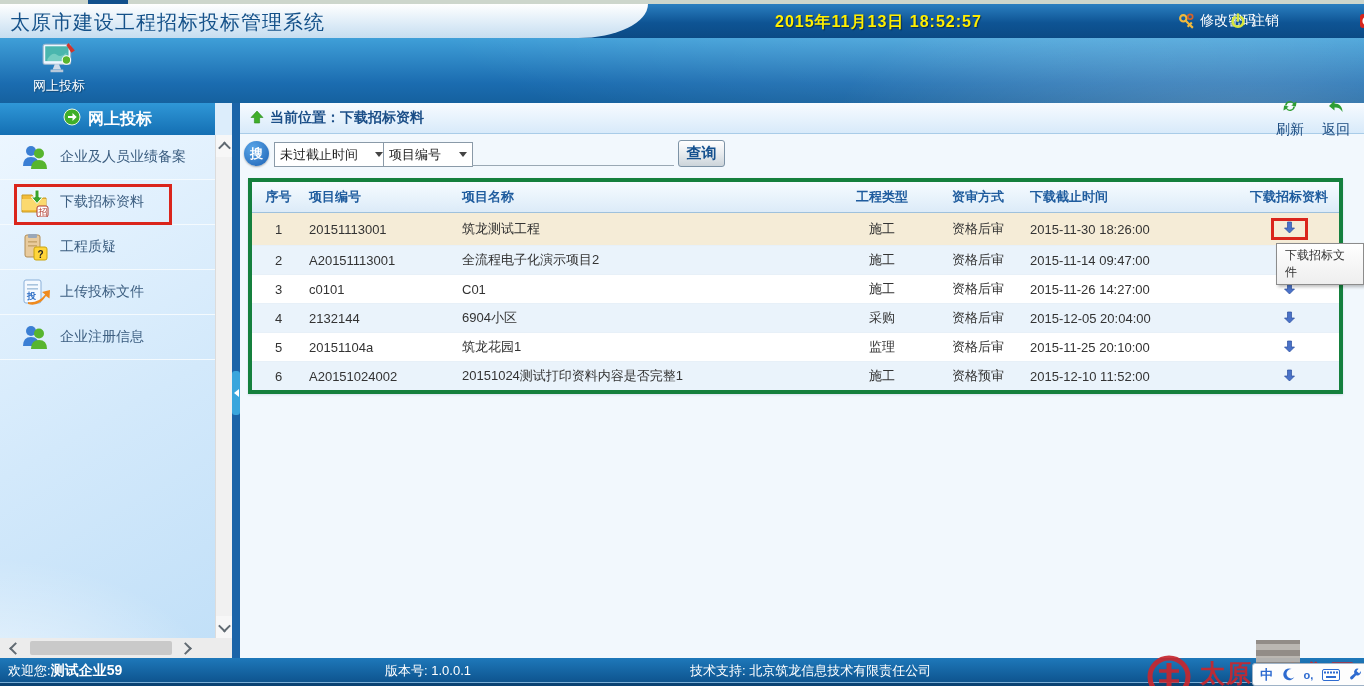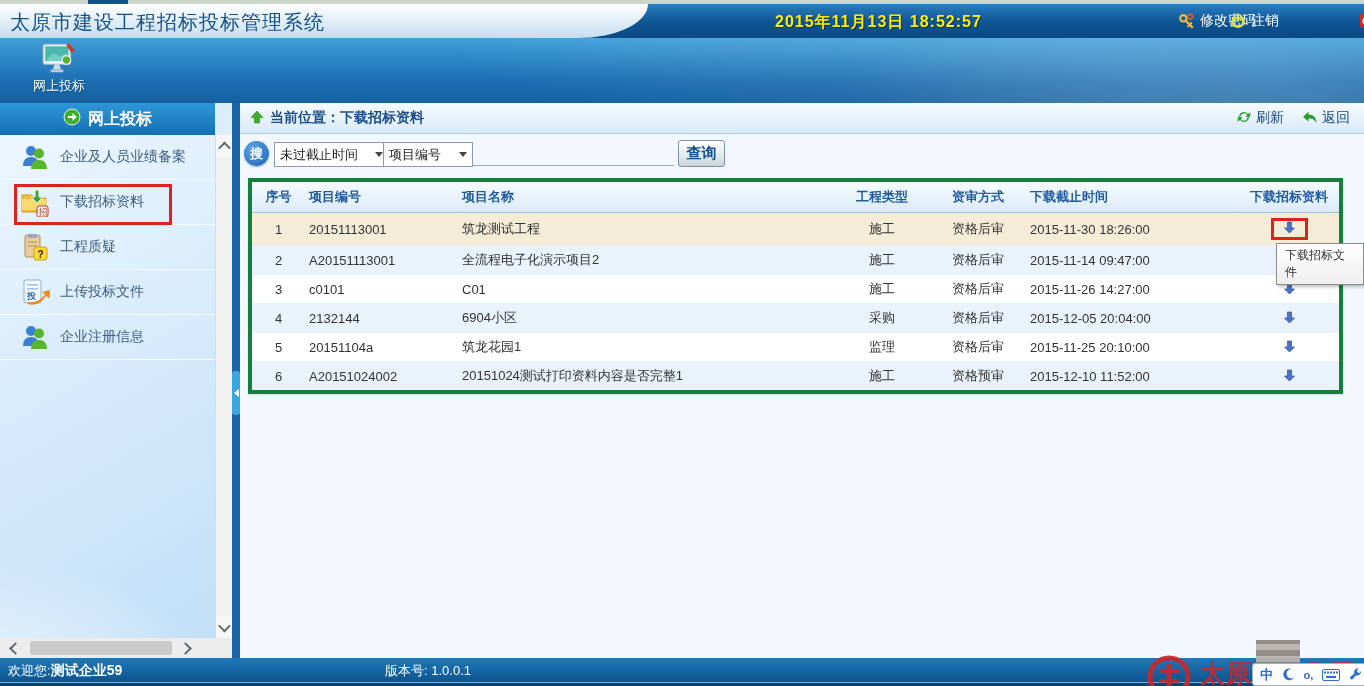--- a/index.html
+++ b/index.html
@@ -60,21 +60,21 @@
   #splitter .handle{position:absolute;left:0;top:268px;width:8px;height:44px;background:#39a6dd;border-radius:3px;
                     display:flex;align-items:center;justify-content:center;cursor:pointer;}
   #splitter .handle .tri{width:0;height:0;border-top:4px solid transparent;border-bottom:4px solid transparent;border-right:5px solid #fff;}
   
   #main{position:absolute;left:240px;top:103px;width:1124px;height:555px;background:#f2f8fd;}
   .crumbbar{position:absolute;left:0;top:0;width:1124px;height:30px;
             background:linear-gradient(#f7fbff,#d8eafa);border-bottom:1px solid #a9cce8;
             display:flex;align-items:center;color:#1c4f88;font-size:14px;}
   .crumbbar .crumb{display:flex;align-items:center;gap:6px;margin-left:10px;font-weight:bold;}
   .crumb-actions{position:absolute;right:14px;top:0;height:30px;display:flex;align-items:center;gap:18px;}
-  .crumb-actions .act{display:flex;align-items:center;gap:4px;color:#17487e;font-size:14px;cursor:pointer;}
+  .crumb-actions .act{display:flex;align-items:center;gap:4px;color:#17487e;font-size:14px;cursor:pointer;flex-direction:column;}
   
   .searchrow{position:absolute;left:0;top:36px;width:1124px;height:32px;}
   .search-badge{position:absolute;left:4px;top:2px;width:25px;height:25px;border-radius:50%;
                 background:radial-gradient(circle at 35% 30%,#5aa6e8,#1d62b4);color:#fff;font-size:13px;font-weight:bold;
                 display:flex;align-items:center;justify-content:center;cursor:pointer;box-shadow:0 1px 2px rgba(0,0,0,.3);}
   .fake-select{position:absolute;top:3px;height:23px;background:#fff;border:1px solid #8a9aa8;
                display:flex;align-items:center;justify-content:space-between;padding:0 5px;font-size:13px;color:#222;cursor:pointer;}
   #sel1{left:34px;width:103px;} #sel2{left:143px;width:78px;}
   .sel-arrow{width:0;height:0;border-left:4px solid transparent;border-right:4px solid transparent;border-top:5px solid #444;margin-left:5px;}
   .search-input{position:absolute;left:232px;top:4px;width:198px;height:20px;border:none;border-bottom:1px solid #9aa8b4;
@@ -396,20 +396,21 @@
         </tr>
       </tbody>
     </table>
   </div>
 
   <div id="tooltip">下载招标文件</div>
 
   <div id="statusbar">
     <span class="welcome"><span>欢迎您:</span><b>测试企业59</b></span>
     <span class="version">版本号: 1.0.0.1</span>
+    <span class="support">技术支持: 北京筑龙信息技术有限责任公司</span>
   </div>
   <div id="bottom-strip"></div>
 
   <div id="logo">
     <span><svg width="46" height="46" viewBox="0 0 46 46">
           <circle cx="23" cy="23" r="19" fill="none" stroke="#c8272e" stroke-width="5"></circle>
           <rect x="20.5" y="9" width="5" height="28" fill="#c8272e"></rect>
           <path d="M13 17 h20 M13 27 h8 M25 27 h8" stroke="#c8272e" stroke-width="3.6" fill="none"></path>
         </svg></span>
     <span class="ltxt">

